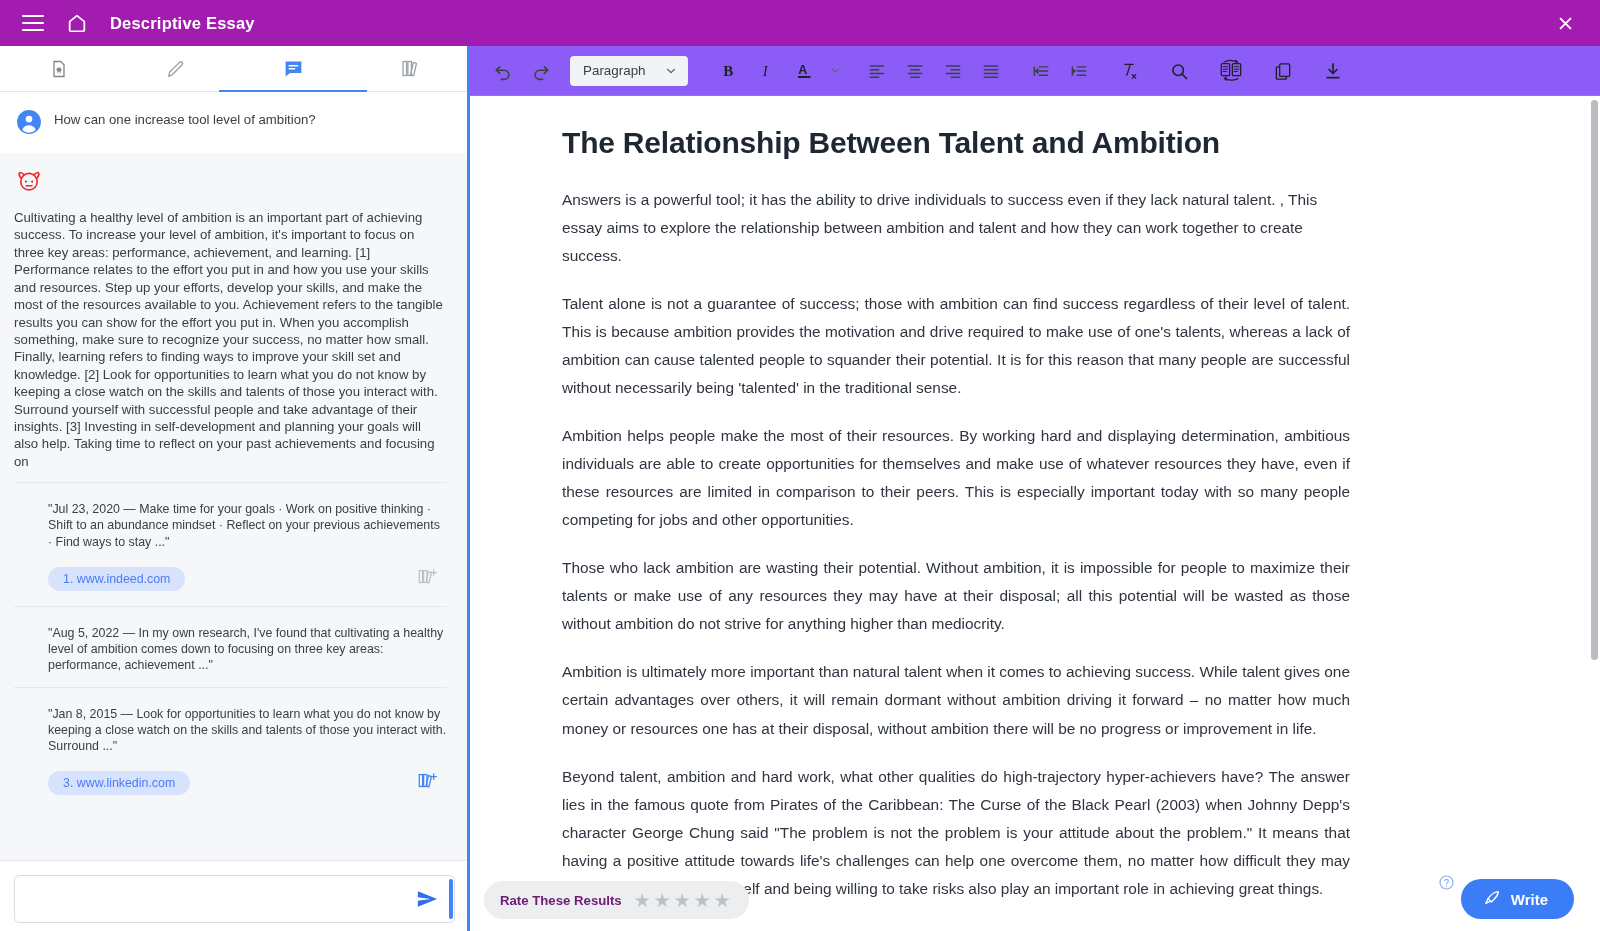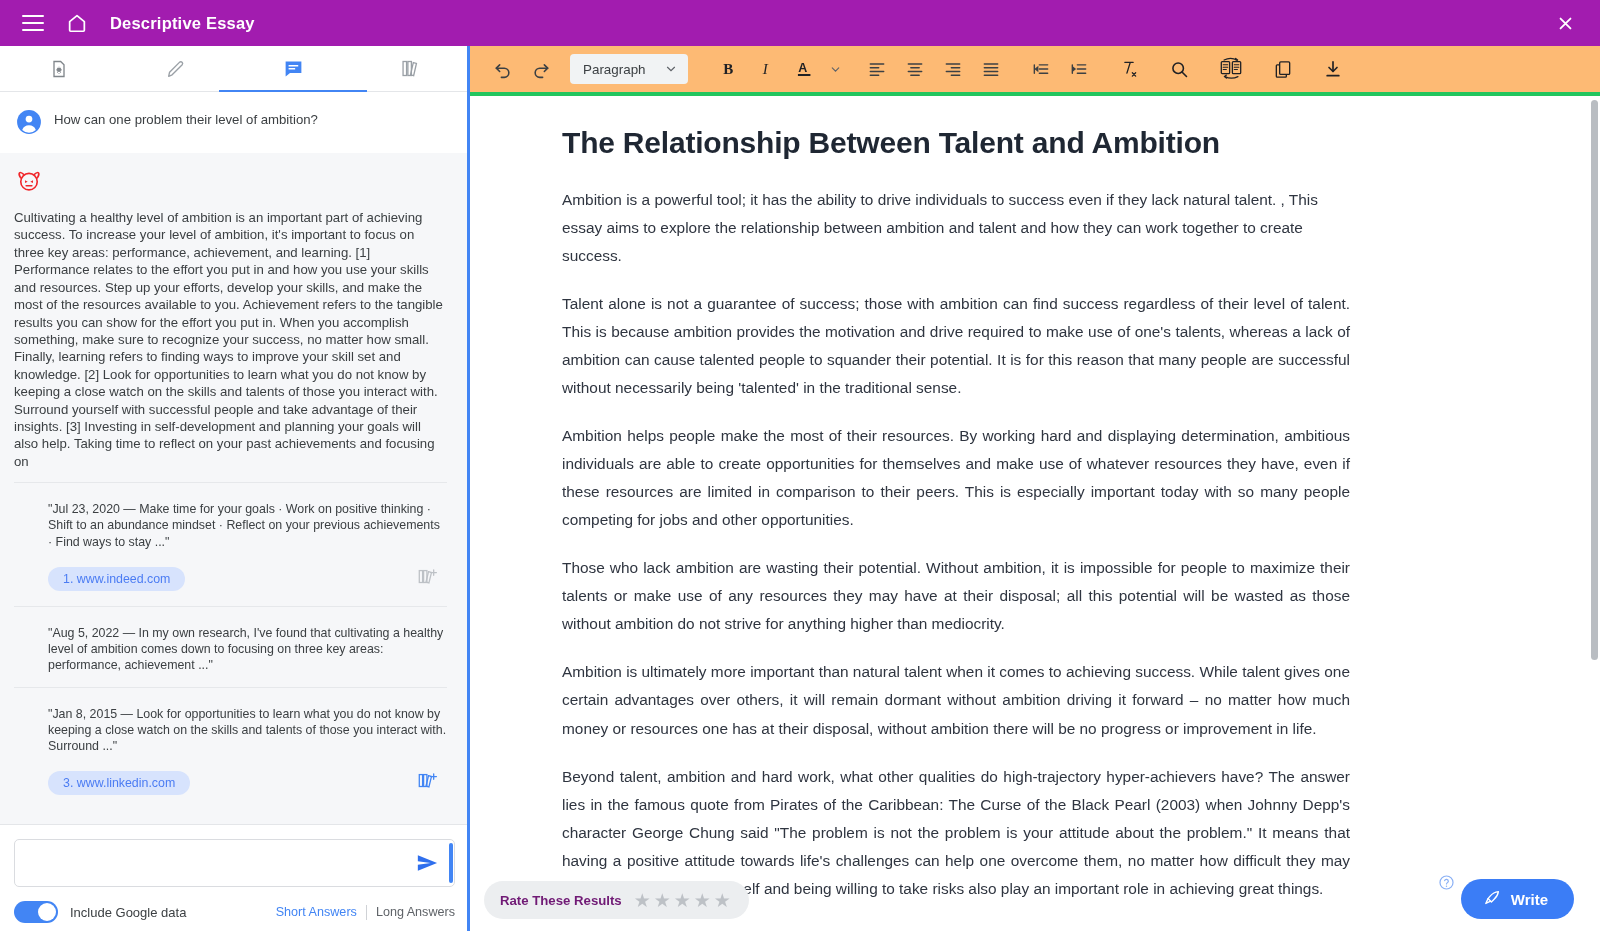--- a/index.html
+++ b/index.html
@@ -67,21 +67,21 @@
   .answers .short { color: #4285f4; cursor: pointer; padding-right: 9px; }
   .answers .sep { width: 1px; height: 15px; background: #cfd2d6; }
   .answers .long { color: #5f6368; cursor: pointer; padding-left: 9px; }
   .credit-row { display: flex; align-items: center; justify-content: flex-end; gap: 6px; margin-top: 5px; font-size: 12.4px; color: #3c4043; }
 
   .panel-divider { position: absolute; right: -2px; top: 0; bottom: 0; width: 4px; background: #4285f4; }
 
   
   .doc-panel { flex: 1 1 auto; display: flex; flex-direction: column; background: #fff; min-width: 0; position: relative; }
   .toolbar { height: 50px; flex: 0 0 50px; display: flex; align-items: center; gap: 0;
-    border-bottom: 4px solid #22c55e; padding-left: 14px; background: #fdba74; }
+    border-bottom: 1px solid #22c55e; padding-left: 14px; background: #8b5cf6; }
   .tb-btn { width: 38px; height: 38px; display: flex; align-items: center; justify-content: center; cursor: pointer; border-radius: 3px; }
   .tb-gap { width: 12px; }
   .tb-select { height: 30px; background: #f1f3f4; border-radius: 4px; display: flex; align-items: center;
     padding: 0 10px 0 13px; min-width: 118px; justify-content: space-between; cursor: pointer; margin: 0 10px; }
   .tb-select span { font-size: 13.4px; color: #3c4043; }
 
   .doc-scroll { flex: 1 1 auto; overflow: hidden; position: relative; }
   .doc-inner { padding: 30px 100px 40px 92px; max-width: 980px; }
   .doc-title { font-size: 30px; font-weight: bold; color: #1f2733; margin-bottom: 26px; letter-spacing: -.2px; }
   .doc-p { font-size: 15.4px; line-height: 1.82; color: #2f3540; text-align: justify; margin-bottom: 20px; }
@@ -164,21 +164,21 @@
       <div class="chat-scroll">
 
         <div class="msg user">
           <div class="avatar">
             <svg width="26" height="26" viewBox="0 0 24 24" fill="#4285f4">
               <circle cx="12" cy="12" r="11"></circle>
               <circle cx="12" cy="9.3" r="3.1" fill="#fff"></circle>
               <path d="M5.7 19.3a6.8 6.8 0 0 1 12.6 0A10.8 10.8 0 0 1 12 22a10.8 10.8 0 0 1-6.3-2.7z" fill="#fff"></path>
             </svg>
           </div>
-          <div class="msg-text">How can one problem their level of ambition?</div>
+          <div class="msg-text">How can one increase tool level of ambition?</div>
         </div>
 
         <div class="msg bot">
           <div class="avatar">
             <svg width="26" height="26" viewBox="0 0 24 24" fill="none" stroke="#f0262a" stroke-width="1.5">
               <circle cx="12" cy="12.6" r="7.6"></circle>
               <path d="M4.6 9.4C3 7.3 2.8 5 3.3 4.4c.6-.6 2.6.3 4.3 1.9M19.4 9.4C21 7.3 21.2 5 20.7 4.4c-.6-.6-2.6.3-4.3 1.9"></path>
               <path d="M8.3 11.2l2.5 1.5-2.5 1.1zM15.7 11.2l-2.5 1.5 2.5 1.1z" fill="#f0262a" stroke="none"></path>
               <path d="M9.4 16.4h5.2" stroke-linecap="round"></path>
             </svg>
@@ -228,31 +228,20 @@
       <div class="composer">
         <div class="input-wrap">
           <input class="chat-input" type="text" placeholder="" style="">
           <div class="send-btn">
             <svg width="26" height="22" viewBox="0 0 24 24" fill="#2f6fed">
               <path d="M2 20.5L23 12 2 3.5 2 10.2l14 1.8-14 1.8z"></path>
             </svg>
           </div>
           <div class="caret"></div>
         </div>
-        <div class="composer-row">
-          <div class="toggle">
-              <div class="knob"></div>
-            </div>
-          <div class="toggle-label">Include Google data</div>
-          <div class="answers">
-            <div class="short">Short Answers</div>
-            <div class="sep"></div>
-            <div class="long">Long Answers</div>
-          </div>
-        </div>
       </div>
 
       <div class="panel-divider"></div>
     </div>
 
     <div class="doc-panel">
 
       <div class="toolbar">
         <div class="tb-btn">
           <svg width="20" height="20" viewBox="0 0 24 24" fill="none" stroke="#3c4043" stroke-width="1.9" stroke-linecap="round" stroke-linejoin="round">
@@ -368,21 +357,21 @@
             <path d="M12 3.5v11"></path>
               <path d="M7.2 10.2L12 15l4.8-4.8"></path>
               <path d="M5 20h14"></path>
           </svg>
         </div>
       </div>
 
       <div class="doc-scroll">
         <div class="doc-inner">
           <div class="doc-title">The Relationship Between Talent and Ambition</div>
-          <p class="doc-p first">Ambition is a powerful tool; it has the ability to drive individuals to success even if they lack natural talent. , This essay aims to explore the relationship between ambition and talent and how they can work together to create success.</p>
+          <p class="doc-p first">Answers is a powerful tool; it has the ability to drive individuals to success even if they lack natural talent. , This essay aims to explore the relationship between ambition and talent and how they can work together to create success.</p>
           <p class="doc-p">Talent alone is not a guarantee of success; those with ambition can find success regardless of their level of talent. This is because ambition provides the motivation and drive required to make use of one's talents, whereas a lack of ambition can cause talented people to squander their potential. It is for this reason that many people are successful without necessarily being 'talented' in the traditional sense.</p>
           <p class="doc-p">Ambition helps people make the most of their resources. By working hard and displaying determination, ambitious individuals are able to create opportunities for themselves and make use of whatever resources they have, even if these resources are limited in comparison to their peers. This is especially important today with so many people competing for jobs and other opportunities.</p>
           <p class="doc-p">Those who lack ambition are wasting their potential. Without ambition, it is impossible for people to maximize their talents or make use of any resources they may have at their disposal; all this potential will be wasted as those without ambition do not strive for anything higher than mediocrity.</p>
           <p class="doc-p">Ambition is ultimately more important than natural talent when it comes to achieving success. While talent gives one certain advantages over others, it will remain dormant without ambition driving it forward – no matter how much money or resources one has at their disposal, without ambition there will be no progress or improvement in life.</p>
           <p class="doc-p">Beyond talent, ambition and hard work, what other qualities do high-trajectory hyper-achievers have? The answer lies in the famous quote from Pirates of the Caribbean: The Curse of the Black Pearl (2003) when Johnny Depp's character George Chung said "The problem is not the problem is your attitude about the problem." It means that having a positive attitude towards life's challenges can help one overcome them, no matter how difficult they may seem. Having faith in oneself and being willing to take risks also play an important role in achieving great things.</p>
           <p class="doc-p">In conclusion, it can be seen that while natural talent does give certain advantages over others, it does not guarantee</p>
         </div>
         <div class="doc-scrollbar"></div>
       </div>
 

